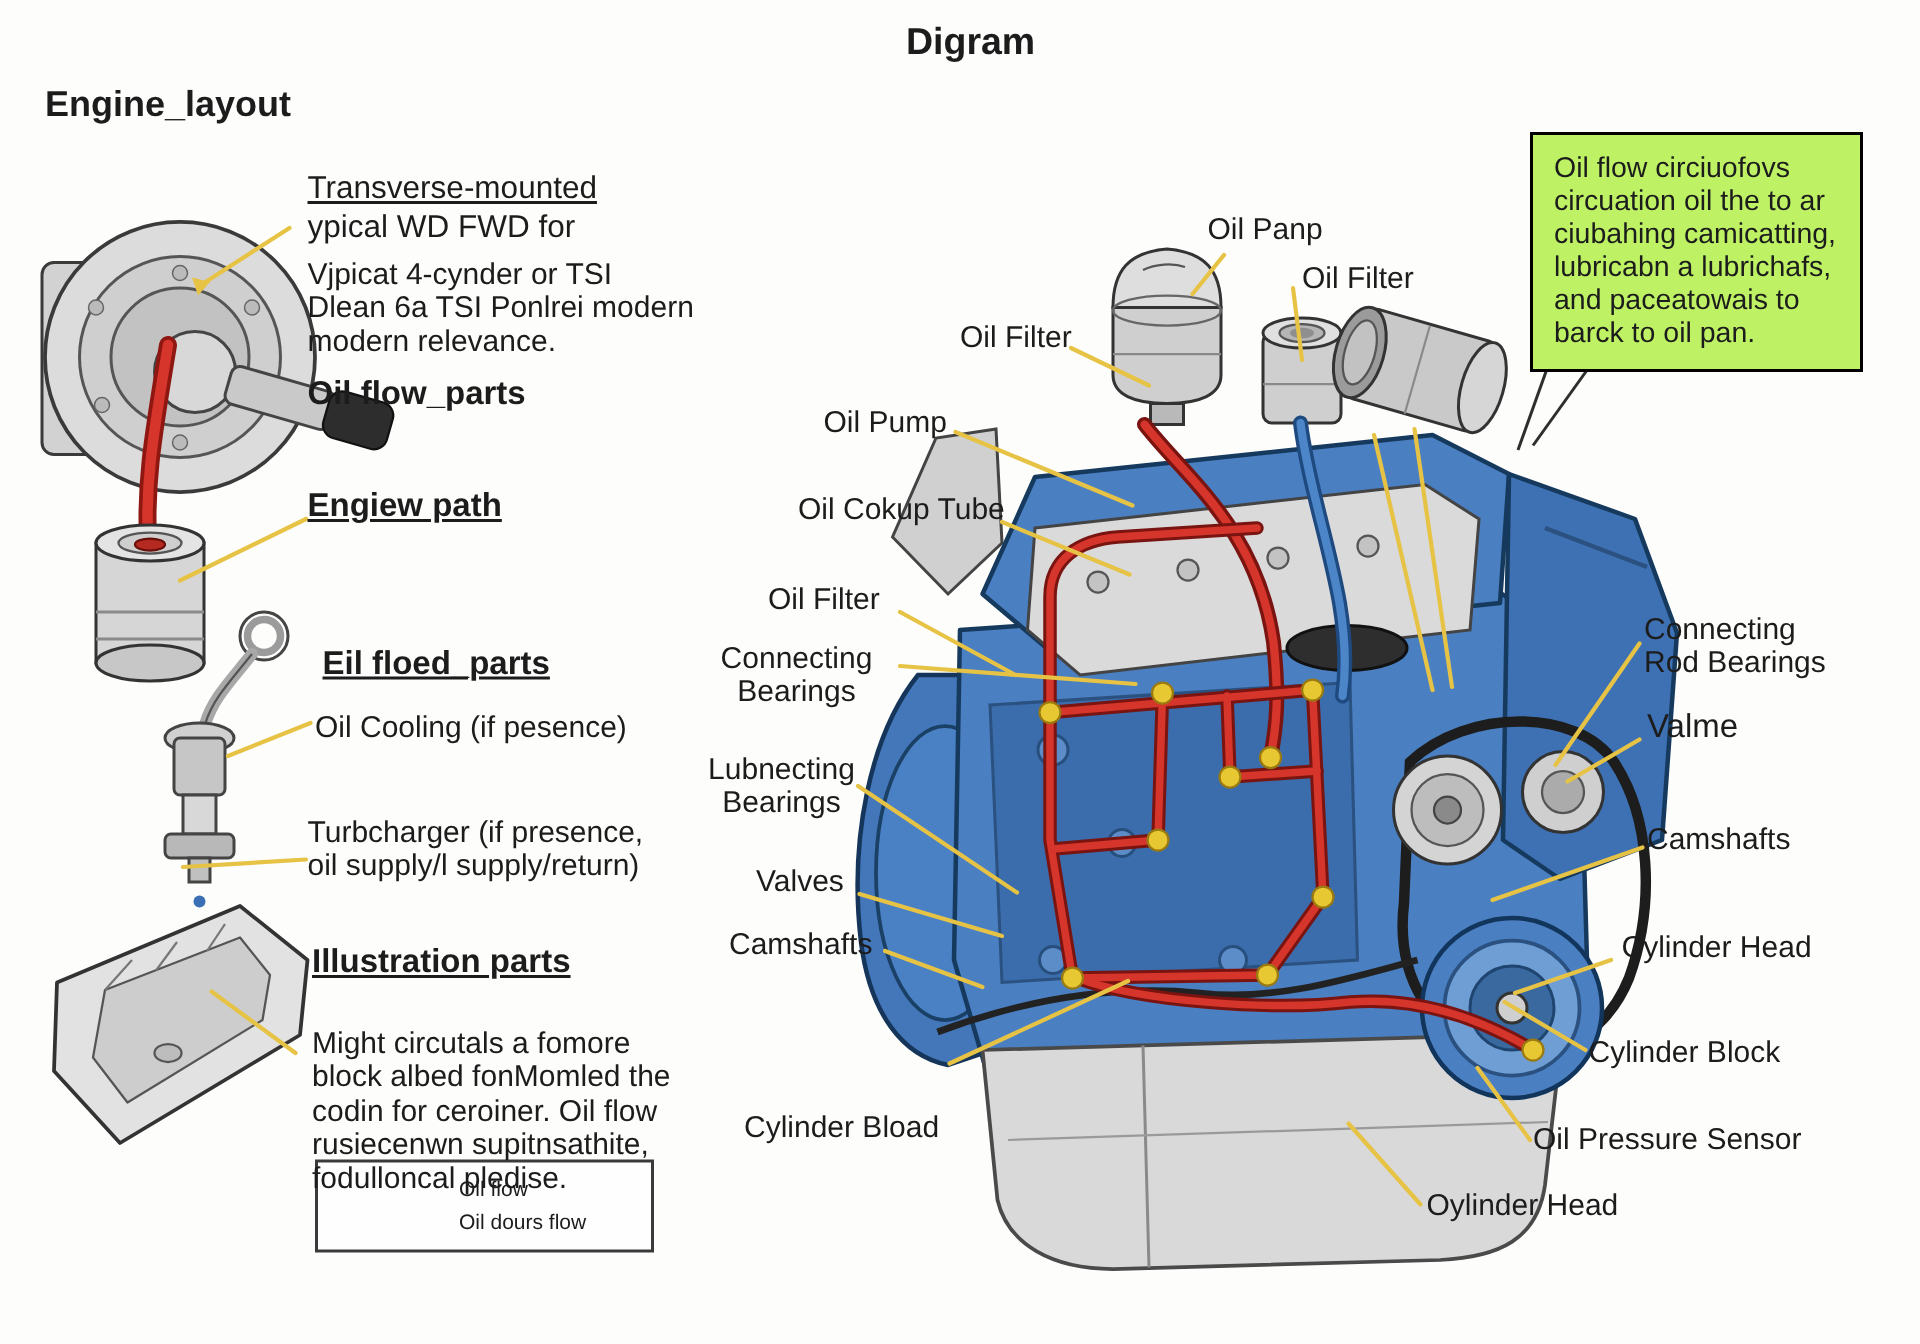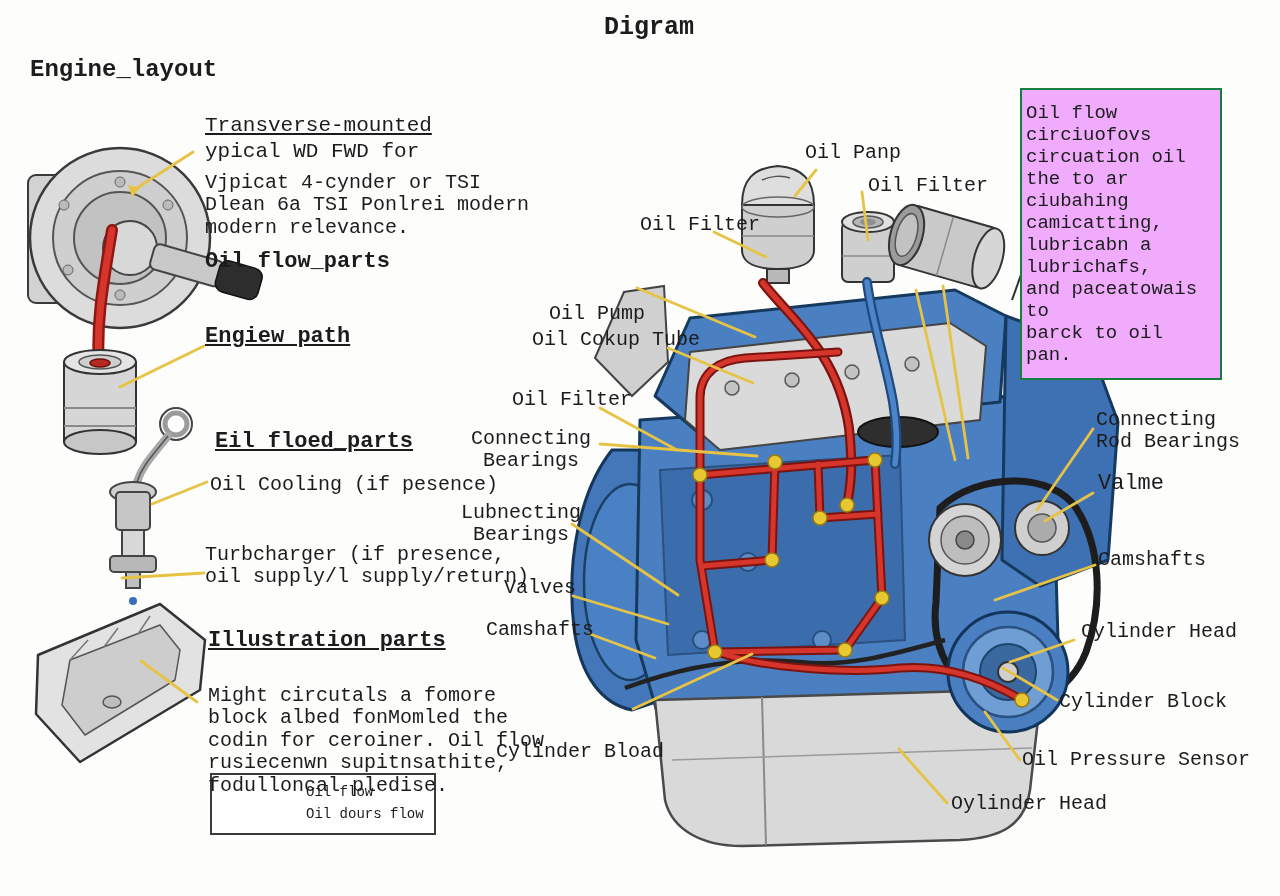--- a/index.html
+++ b/index.html
@@ -1,31 +1,31 @@
 <!DOCTYPE html>
 <html><head>
 <meta charset="utf-8">
 <style>
   html,body{margin:0;padding:0;background:#ffffff;}
   #page{position:relative;width:1280px;height:896px;background:#fdfdfc;overflow:hidden;
-        font-family:Liberation Mono, monospace;color:#1c1c1c;}
+        font-family:Liberation Sans, sans-serif;color:#1c1c1c;}
   #art{position:absolute;left:0;top:0;z-index:0;}
   .txt{position:absolute;z-index:2;white-space:pre-line;line-height:1.13;}
   .page-title{font-size:25px;font-weight:bold;}
   .section-title{font-size:24px;font-weight:bold;}
   .h-underline{font-size:21px;text-decoration:underline;}
   .h-bold{font-size:22px;font-weight:bold;}
   .h-bold-u{font-size:22px;font-weight:bold;text-decoration:underline;}
   .body-line{font-size:21px;}
   .body-line-sm{font-size:20px;}
   .para{font-size:20px;line-height:1.12;}
   .dlabel{font-size:20px;line-height:1.1;}
   .center{text-align:center;}
-  .callout{position:absolute;z-index:2;border:2px solid #15803d;background:#f0abfc;
-           padding:12px 4px;font-size:19px;line-height:1.16;white-space:pre-line;}
+  .callout{position:absolute;z-index:2;border:2px solid #000000;background:#bef264;
+           padding:12px 14px;font-size:19px;line-height:1.16;white-space:pre-line;}
   .legendbox{position:absolute;z-index:1;border:2px solid #3a3a3a;background:#fefefe;}
   .legend-label{font-size:14px;}
 </style>
 </head>
 <body>
 
 <div id="page">
 
   <svg id="art" width="1280" height="896" viewBox="0 0 1280 896">
 
@@ -260,21 +260,21 @@
   <div class="callout" style="left:1020px;top:88px;width:190px;">Oil flow circiuofovs
 circuation oil the to ar
 ciubahing camicatting,
 lubricabn a lubrichafs,
 and paceatowais to
 barck to oil pan.</div>
 
   <div class="txt dlabel" style="left:805px;top:142px;">Oil Panp</div>
   <div class="txt dlabel" style="left:868px;top:175px;">Oil Filter</div>
   <div class="txt dlabel" style="left:640px;top:214px;">Oil Filter</div>
-  <div class="txt dlabel" style="left:549px;top:271px;margin-top:32px;">Oil Pump</div>
+  <div class="txt dlabel" style="left:549px;top:271px;">Oil Pump</div>
   <div class="txt dlabel" style="left:532px;top:329px;">Oil Cokup Tube</div>
   <div class="txt dlabel" style="left:512px;top:389px;">Oil Filter</div>
   <div class="txt dlabel center" style="left:462px;top:428px;width:138px;">Connecting
 Bearings</div>
   <div class="txt dlabel center" style="left:452px;top:502px;width:138px;">Lubnecting
 Bearings</div>
   <div class="txt dlabel" style="left:504px;top:577px;text-align:right;">Valves</div>
   <div class="txt dlabel" style="left:486px;top:619px;">Camshafts</div>
   <div class="txt dlabel" style="left:496px;top:699px;margin-top:42px;">Cylinder Bload</div>
   <div class="txt dlabel" style="left:1096px;top:409px;">Connecting

